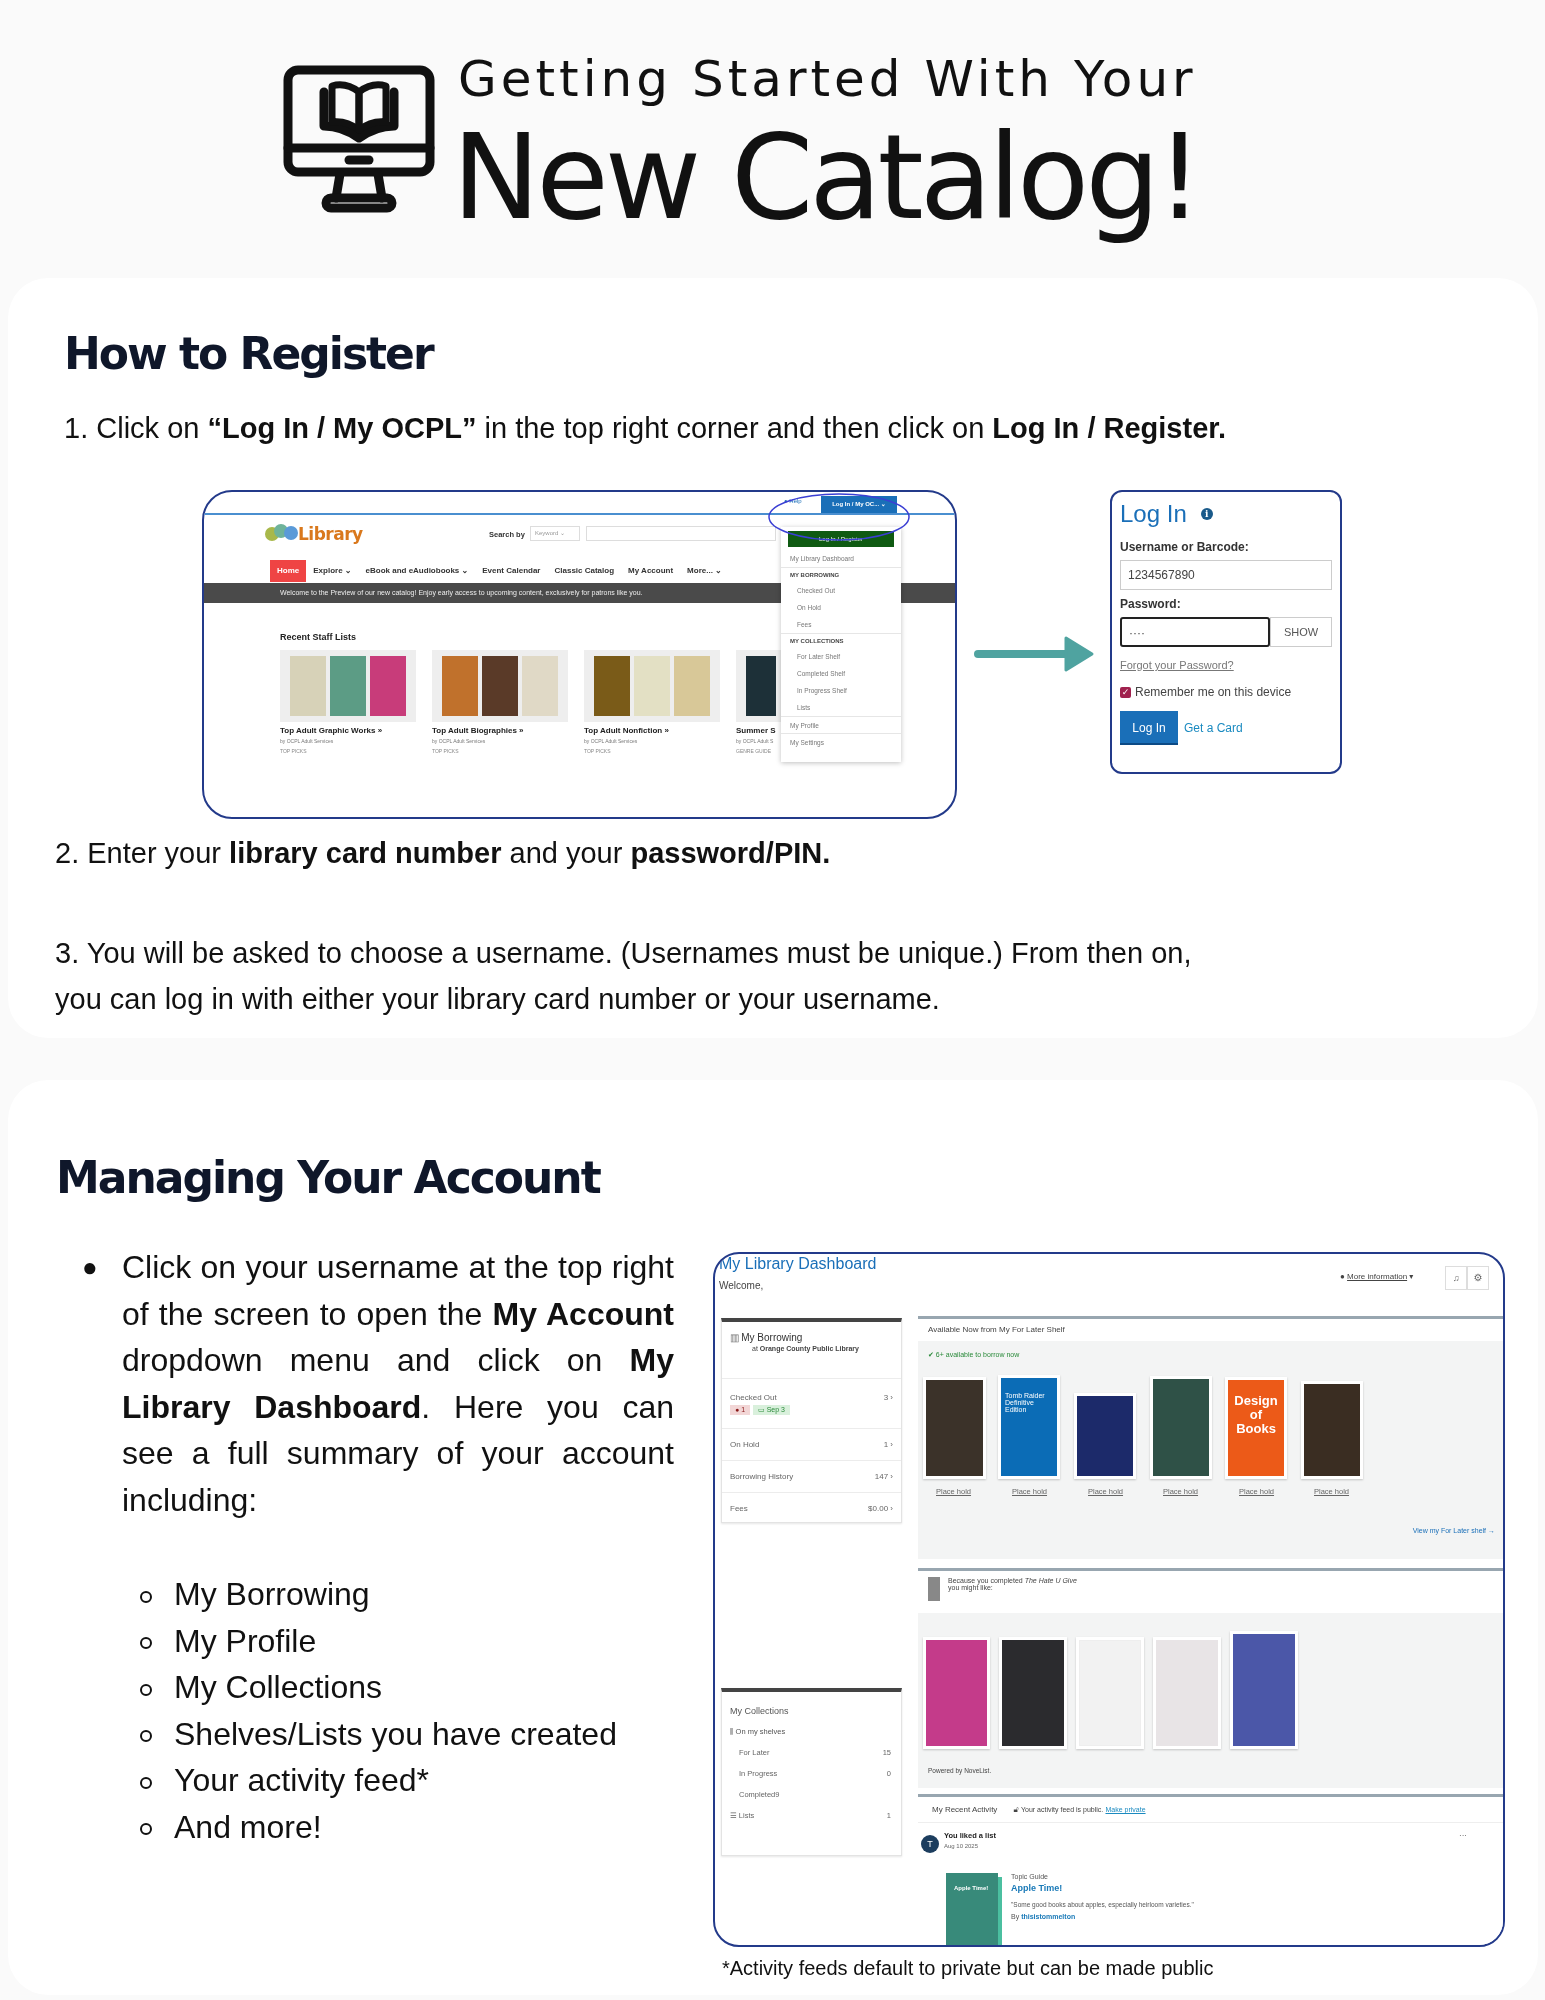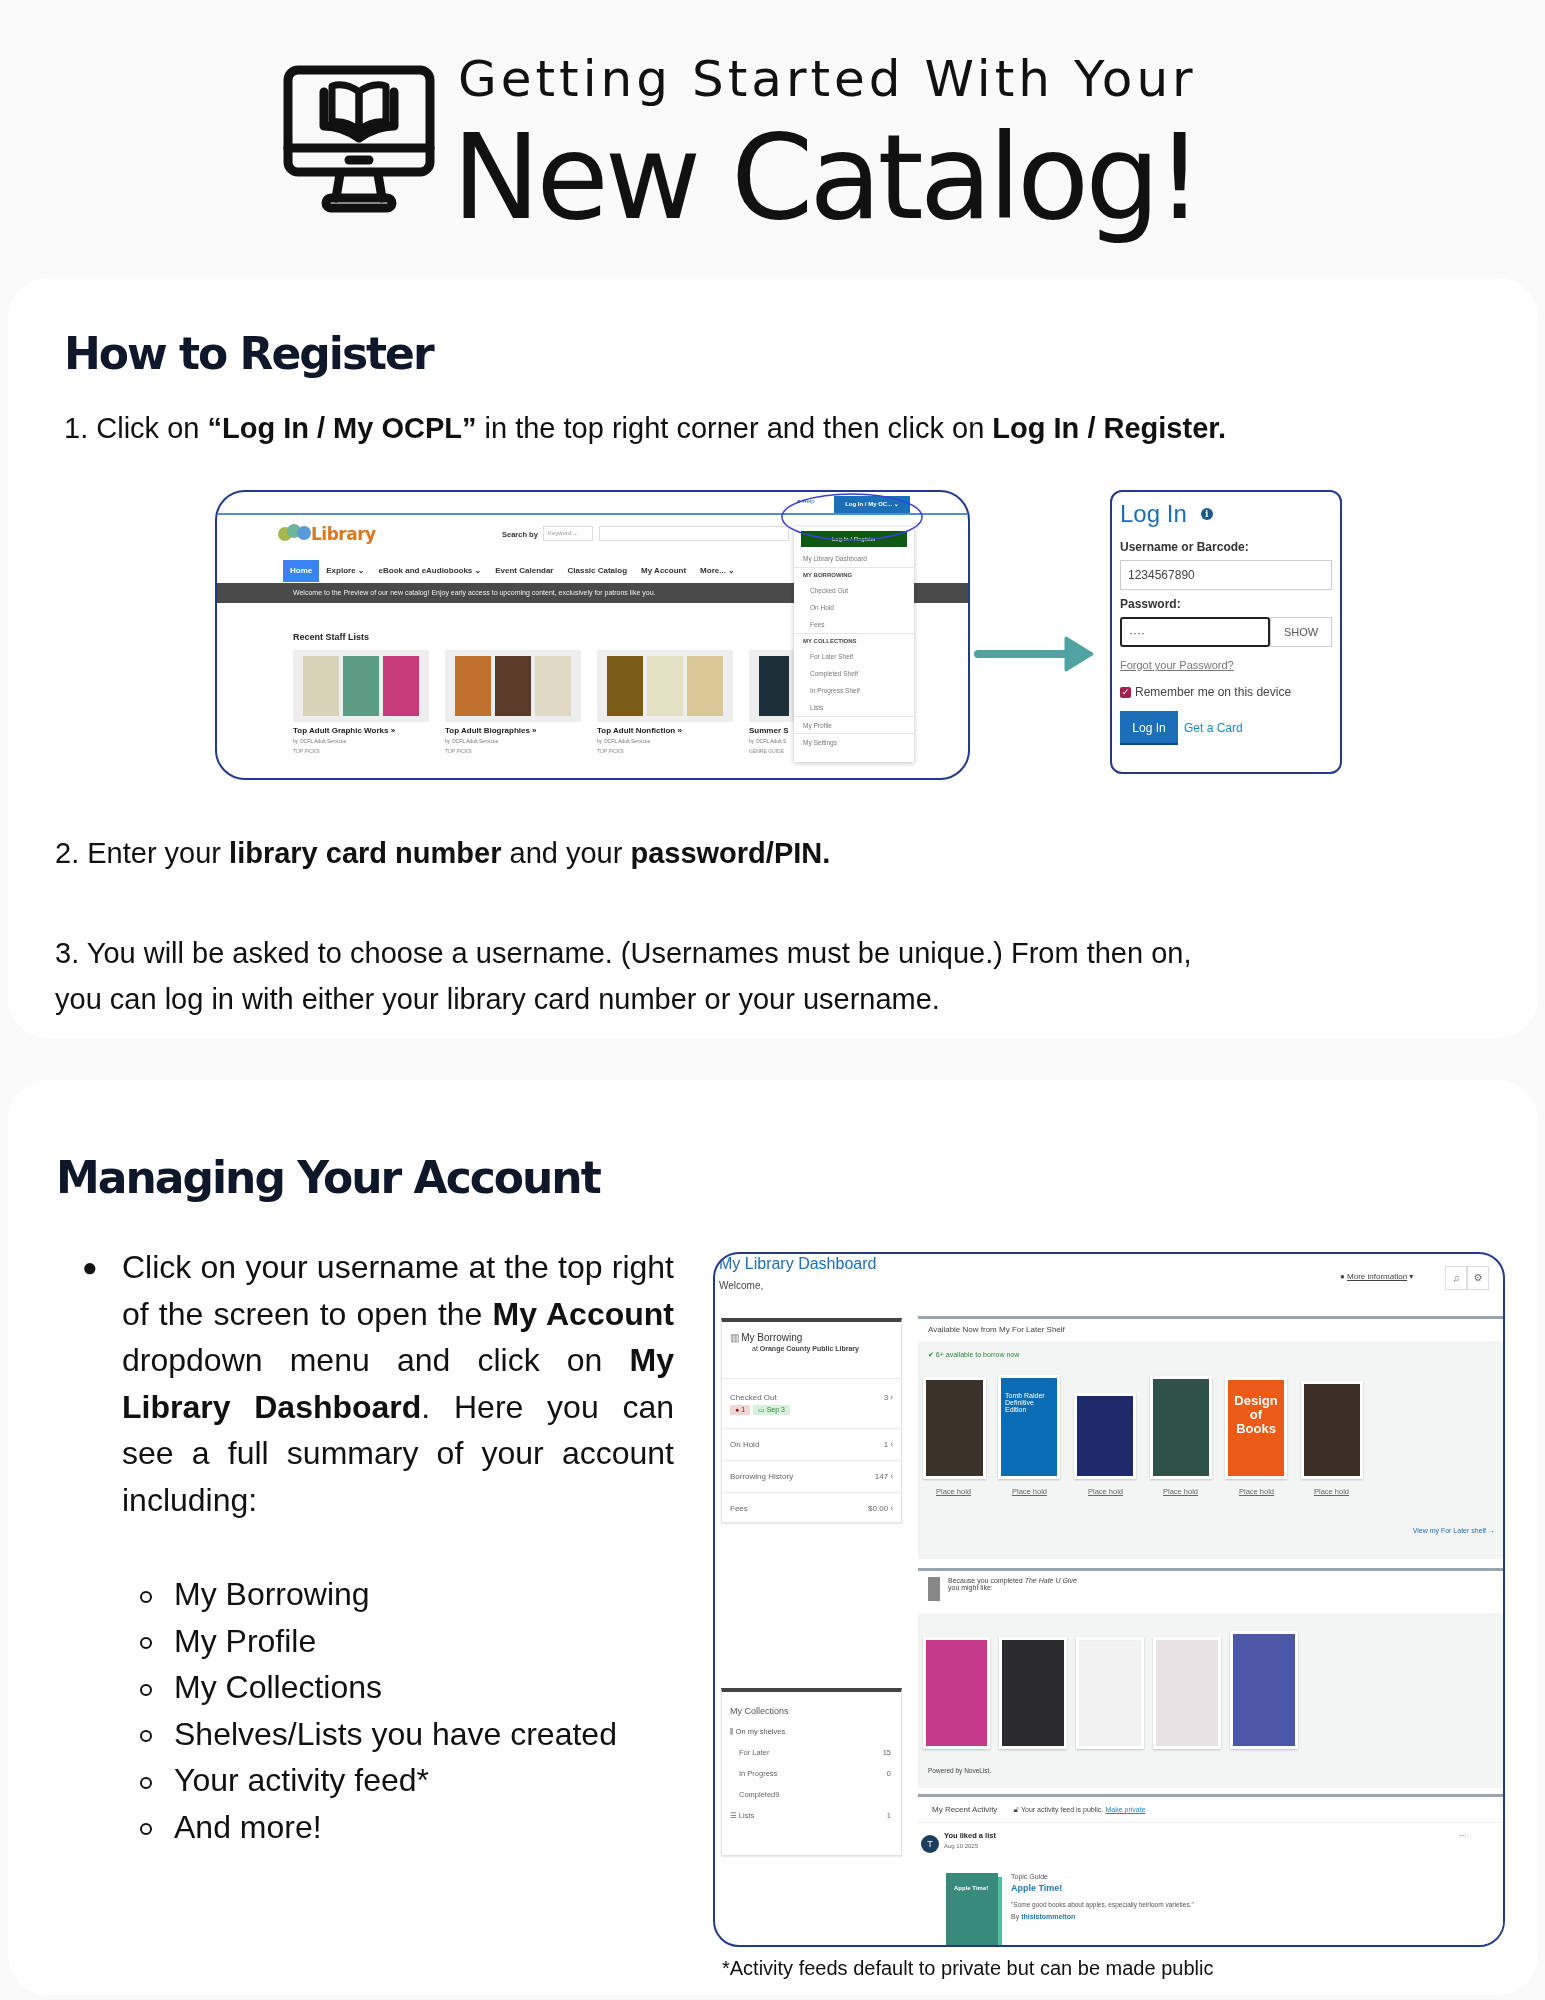--- a/index.html
+++ b/index.html
@@ -12,21 +12,21 @@
 .title-lg{font-family:"DejaVu Sans",sans-serif;font-size:118px;letter-spacing:-4px;color:#111;font-weight:400;line-height:1}
 h2.sec{font-family:"DejaVu Sans",sans-serif;font-weight:700;font-size:44px;letter-spacing:-2px;color:#0f172a}
 .step{font-size:29px;color:#111;line-height:46px}
 .step b{font-weight:700}
 
 .frame{position:absolute;border:2px solid #233a8a;border-radius:30px;background:#fff;overflow:hidden}
 
 .cat-topline{position:absolute;left:0;right:0;top:21px;height:2px;background:#4a8fd0}
 .nav{position:absolute;top:68px;left:66px;display:flex;align-items:center;font-size:8px;font-weight:700;color:#333;height:22px}
 .nav span{padding:0 7px;line-height:22px}
-.nav .home{background:#3b82f6;color:#fff}
+.nav .home{background:#ef4444;color:#fff}
 .banner{position:absolute;left:0;right:0;top:91px;height:20px;background:#4a4a4a;color:#eee;font-size:7px;line-height:20px;padding-left:76px}
 .staff-title{position:absolute;left:76px;top:140px;font-size:9px;font-weight:700;color:#222}
 .list-card{position:absolute;top:158px;width:136px}
 .list-card .thumbs{height:72px;background:#eee;display:flex;gap:4px;padding:6px 10px}
 .list-card .thumbs div{flex:1}
 .list-card .nm{font-size:8px;font-weight:700;margin-top:4px;color:#222;white-space:nowrap}
 .list-card .by{font-size:5px;color:#777;margin-top:3px}
 .list-card .tp{font-size:5px;color:#888;margin-top:4px}
 .dropdown{position:absolute;left:577px;top:35px;width:120px;height:235px;background:#fff;box-shadow:0 1px 5px rgba(0,0,0,.25);font-size:6.5px;color:#777}
 .dropdown .it{padding:0 9px;height:17px;line-height:17px}
@@ -63,21 +63,21 @@
   </svg>
 </div>
 <div class="abs title-sm" style="left:458px;top:50px">Getting Started With Your</div>
 <div class="abs title-lg" style="left:452px;top:118px">New Catalog!</div>
 
 <h2 class="abs sec" style="left:64px;top:328px">How to Register</h2>
 <div class="abs step" style="left:64px;top:405px">
   <span>1. Click on </span><b>“Log In / My OCPL”</b><span> in the top right corner and then click on </span><b>Log In / Register.</b>
 </div>
 
-<div class="frame" style="left:215px;top:490px;width:755px;height:290px">
+<div class="frame" style="left:202px;top:490px;width:755px;height:329px">
   <div class="cat-topline"></div>
   <div class="abs" style="left:60px;top:30px;display:flex;align-items:flex-end">
     <svg width="34" height="22" viewBox="0 0 34 22">
         <circle cx="8" cy="12" r="7" fill="#a8b84a"></circle>
         <circle cx="17" cy="9" r="7" fill="#6fb39a"></circle>
         <circle cx="27" cy="11" r="7" fill="#5a9ad8"></circle>
       </svg>
     <span style="font-family:'DejaVu Sans',sans-serif;font-weight:700;font-size:17px;color:#d9781c;letter-spacing:-.5px">Library</span>
   </div>
   <span class="abs" style="left:285px;top:38px;font-size:7.5px;font-weight:700;color:#333">Search by</span>

